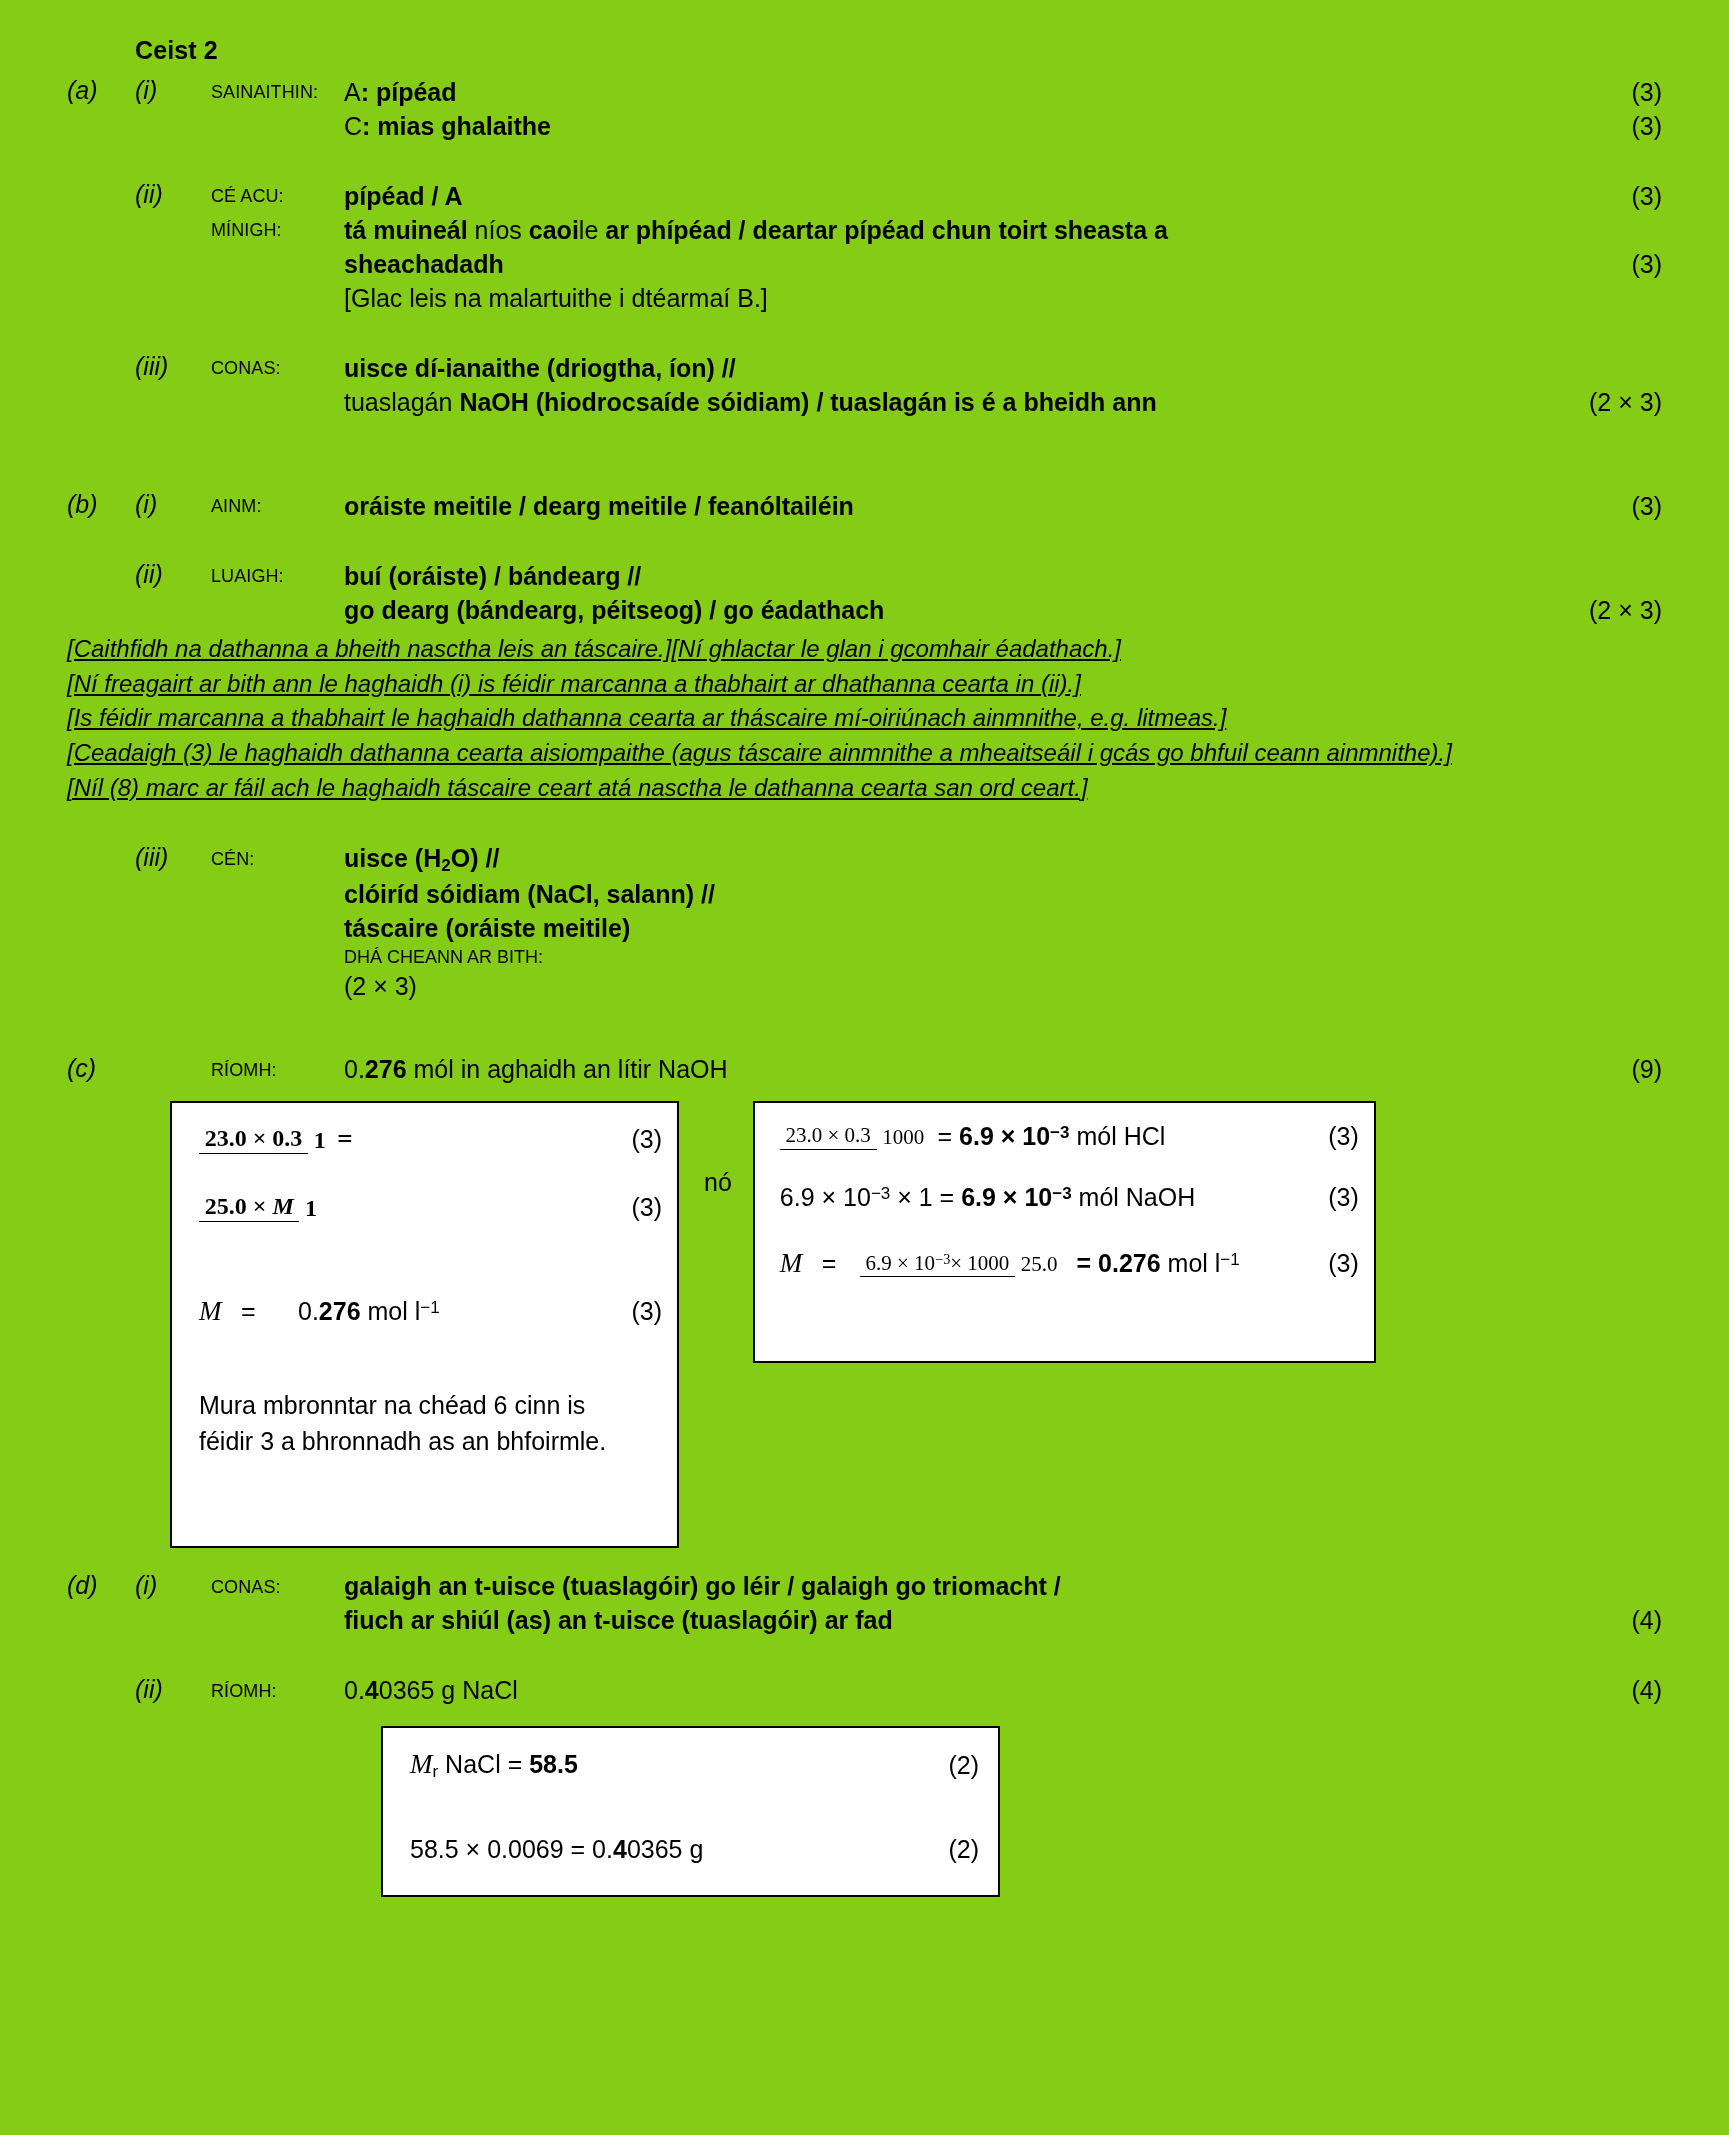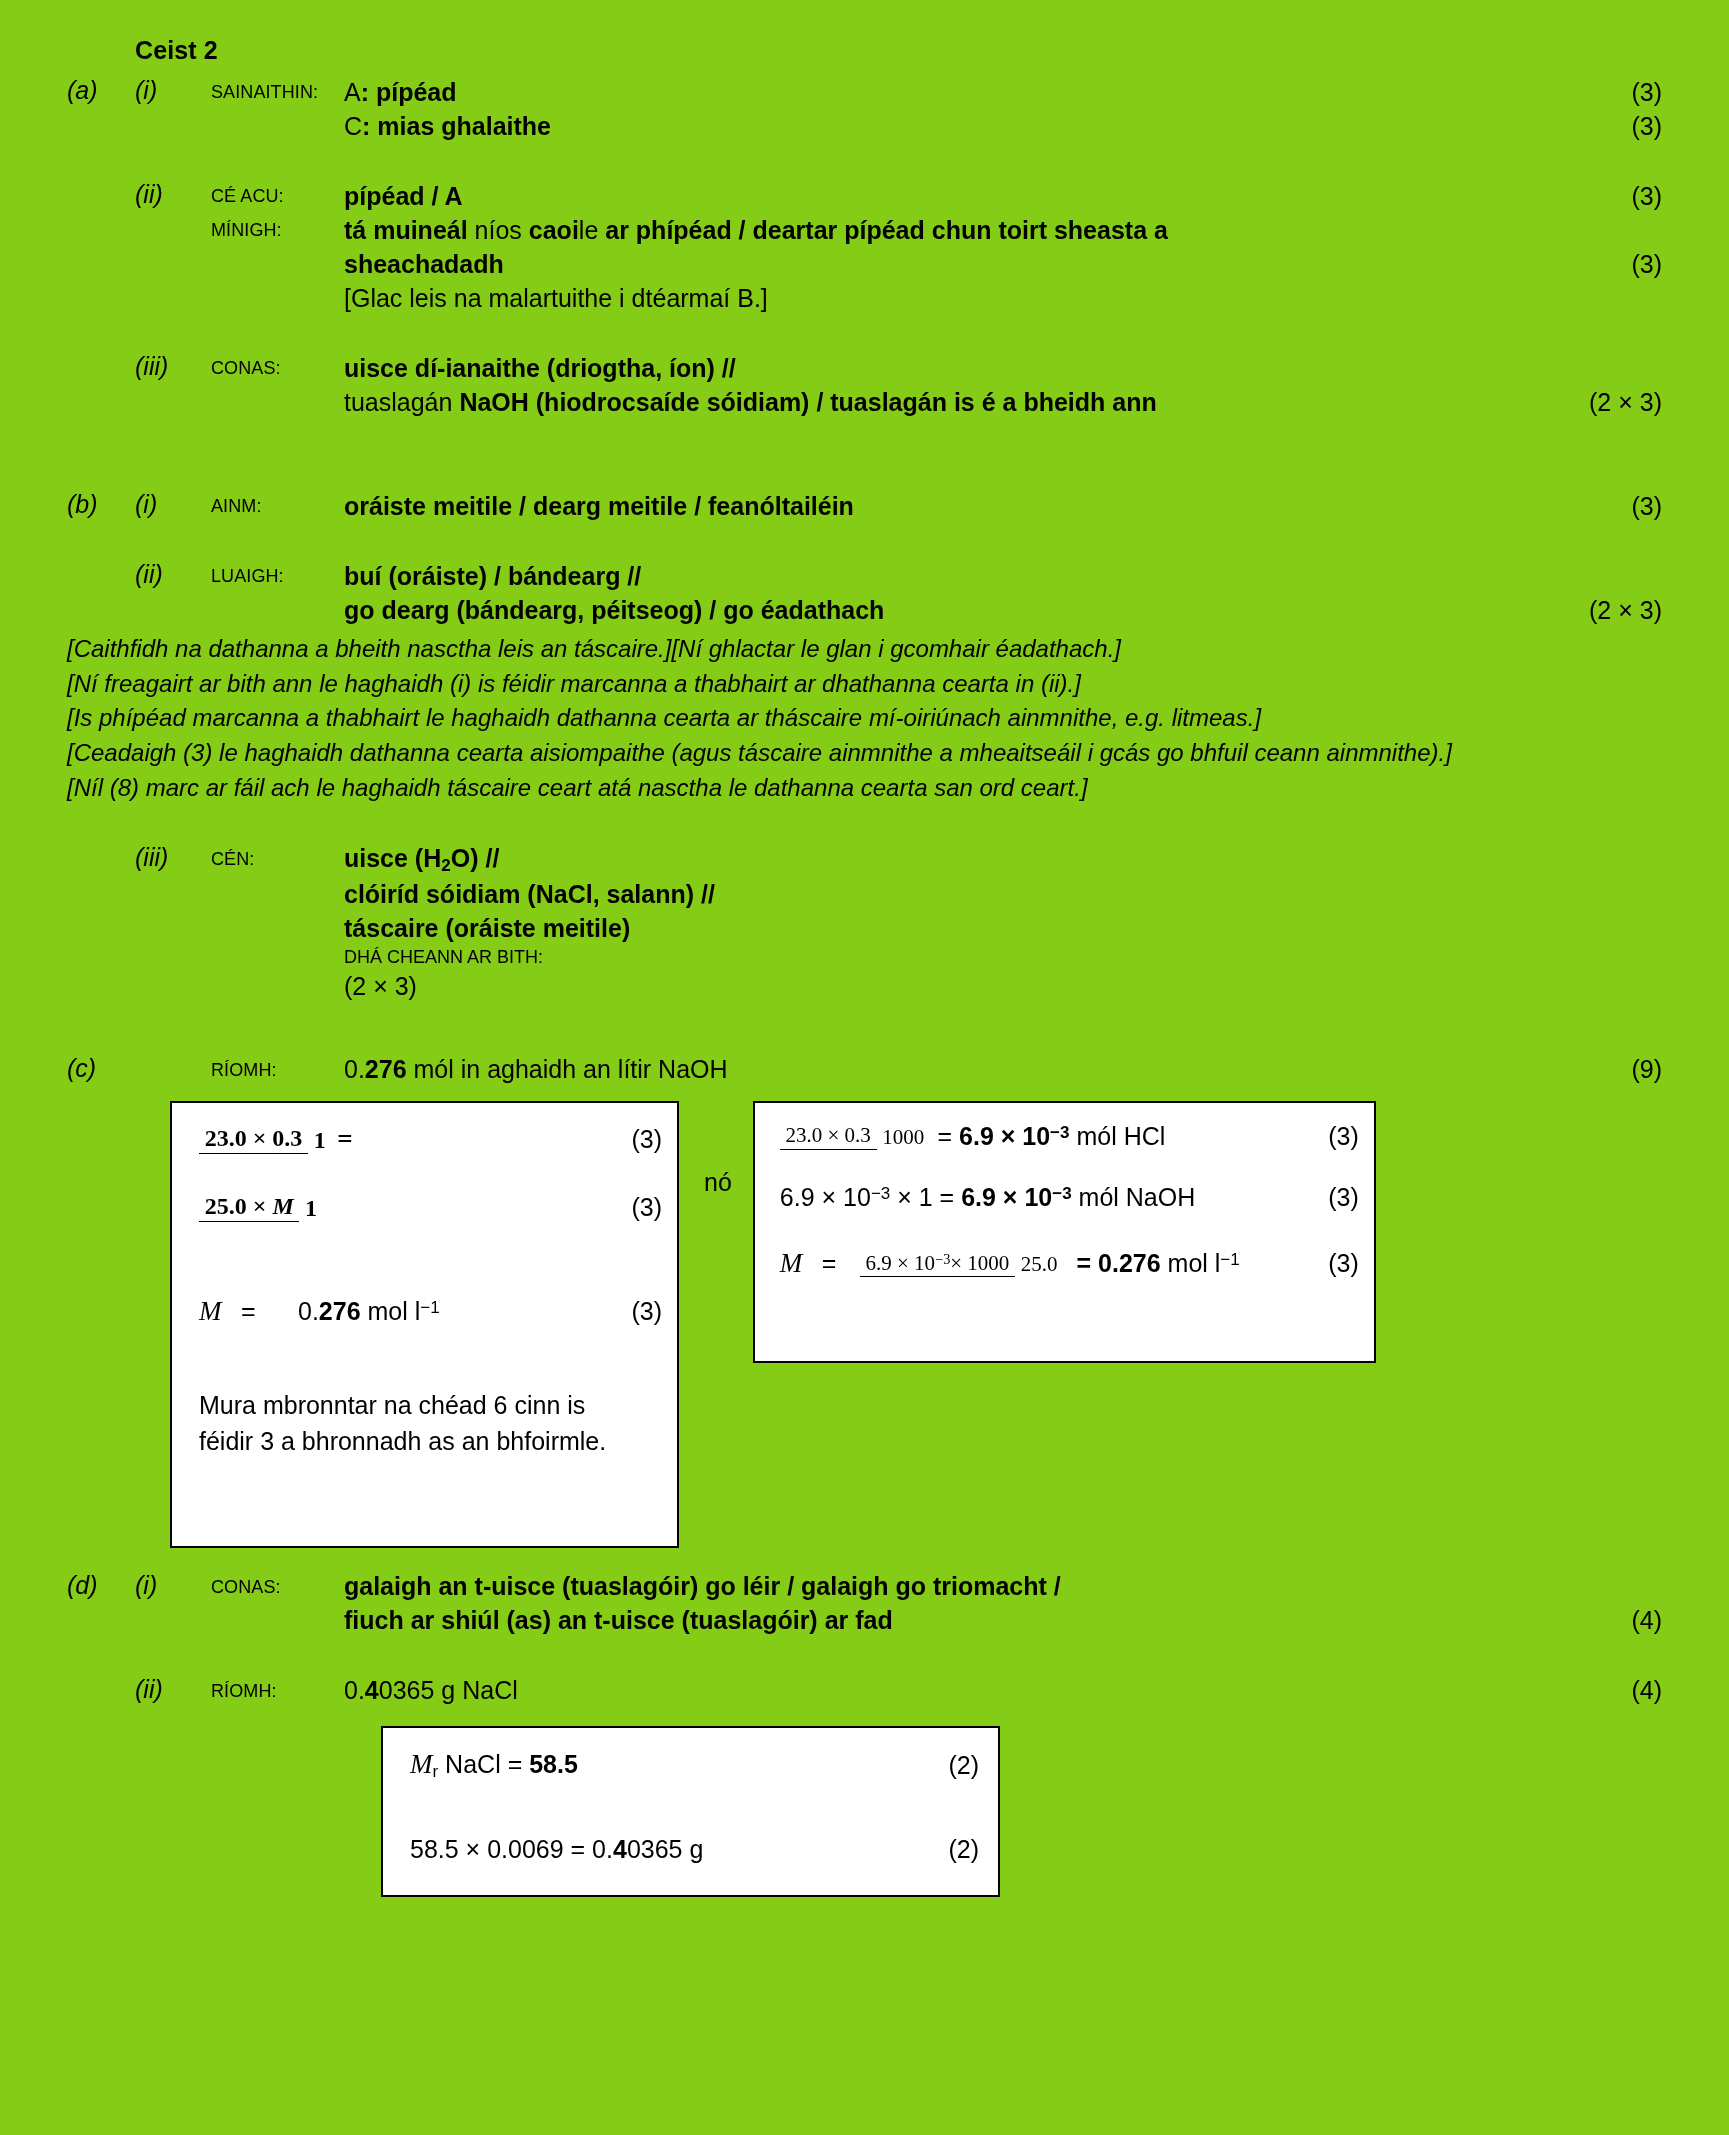--- a/index.html
+++ b/index.html
@@ -30,21 +30,21 @@
   .title{font-size:25px; font-weight:bold; margin:0 0 9.5px 68px; letter-spacing:0.1px;}
 
   .line{display:flex; justify-content:space-between; align-items:flex-start;}
   .line .txt{flex:1 1 auto;}
   .line .mk{flex:0 0 auto; width:76px; text-align:right;}
   .spacer-s{height:21px;}
   .spacer-m{height:36px;}
   .spacer-l{height:49px;}
 
   
-  .notes{font-size:24px; font-style:italic; line-height:1.40; margin:5.7px 0 0 0;}
+  .notes{font-size:24px; font-style:italic; line-height:1.40; margin:5.7px 0 0 0;text-decoration:underline;}
   .notes p{margin:0 0 1px 0;}
 
   
   .boxrow{display:flex; align-items:flex-start; margin-top:15px;}
   .box{border:2.9px solid #000; background:#fff; box-sizing:border-box;}
   .box-left{width:509px; margin-left:103px; padding:17px 15px 21px 27px; min-height:447px;}
   .no-label{font-size:25px; padding:67px 21px 0 25px; flex:0 0 auto;}
   .box-right{width:623px; padding:19px 15px 17px 25px; min-height:262px;}
 
   .frac{display:inline-flex; flex-direction:row; align-items:center; vertical-align:middle;
@@ -169,21 +169,21 @@
       <div class="line">
         <span class="txt b">go dearg (bándearg, péitseog) / go éadathach</span>
         <span class="mk" style="width:114px;">(2 × 3)</span>
       </div>
     </div>
   </div>
 
   <div class="notes">
     <p>[Caithfidh na dathanna a bheith nasctha leis an táscaire.][Ní ghlactar le glan i gcomhair éadathach.]</p>
     <p>[Ní freagairt ar bith ann le haghaidh (i) is féidir marcanna a thabhairt ar dhathanna cearta in (ii).]</p>
-    <p>[Is phípéad marcanna a thabhairt le haghaidh dathanna cearta ar tháscaire mí-oiriúnach ainmnithe, e.g. litmeas.]</p>
+    <p>[Is féidir marcanna a thabhairt le haghaidh dathanna cearta ar tháscaire mí-oiriúnach ainmnithe, e.g. litmeas.]</p>
     <p>[Ceadaigh (3) le haghaidh dathanna cearta aisiompaithe (agus táscaire ainmnithe a mheaitseáil i gcás go bhfuil ceann ainmnithe).]</p>
     <p>[Níl (8) marc ar fáil ach le haghaidh táscaire ceart atá nasctha le dathanna cearta san ord ceart.]</p>
   </div>
 
   <div class="spacer-m"></div>
 
   <div class="row">
     <div class="col-letter"></div>
     <div class="col-roman">(iii)</div>
     <div class="col-cue">CÉN:</div>

